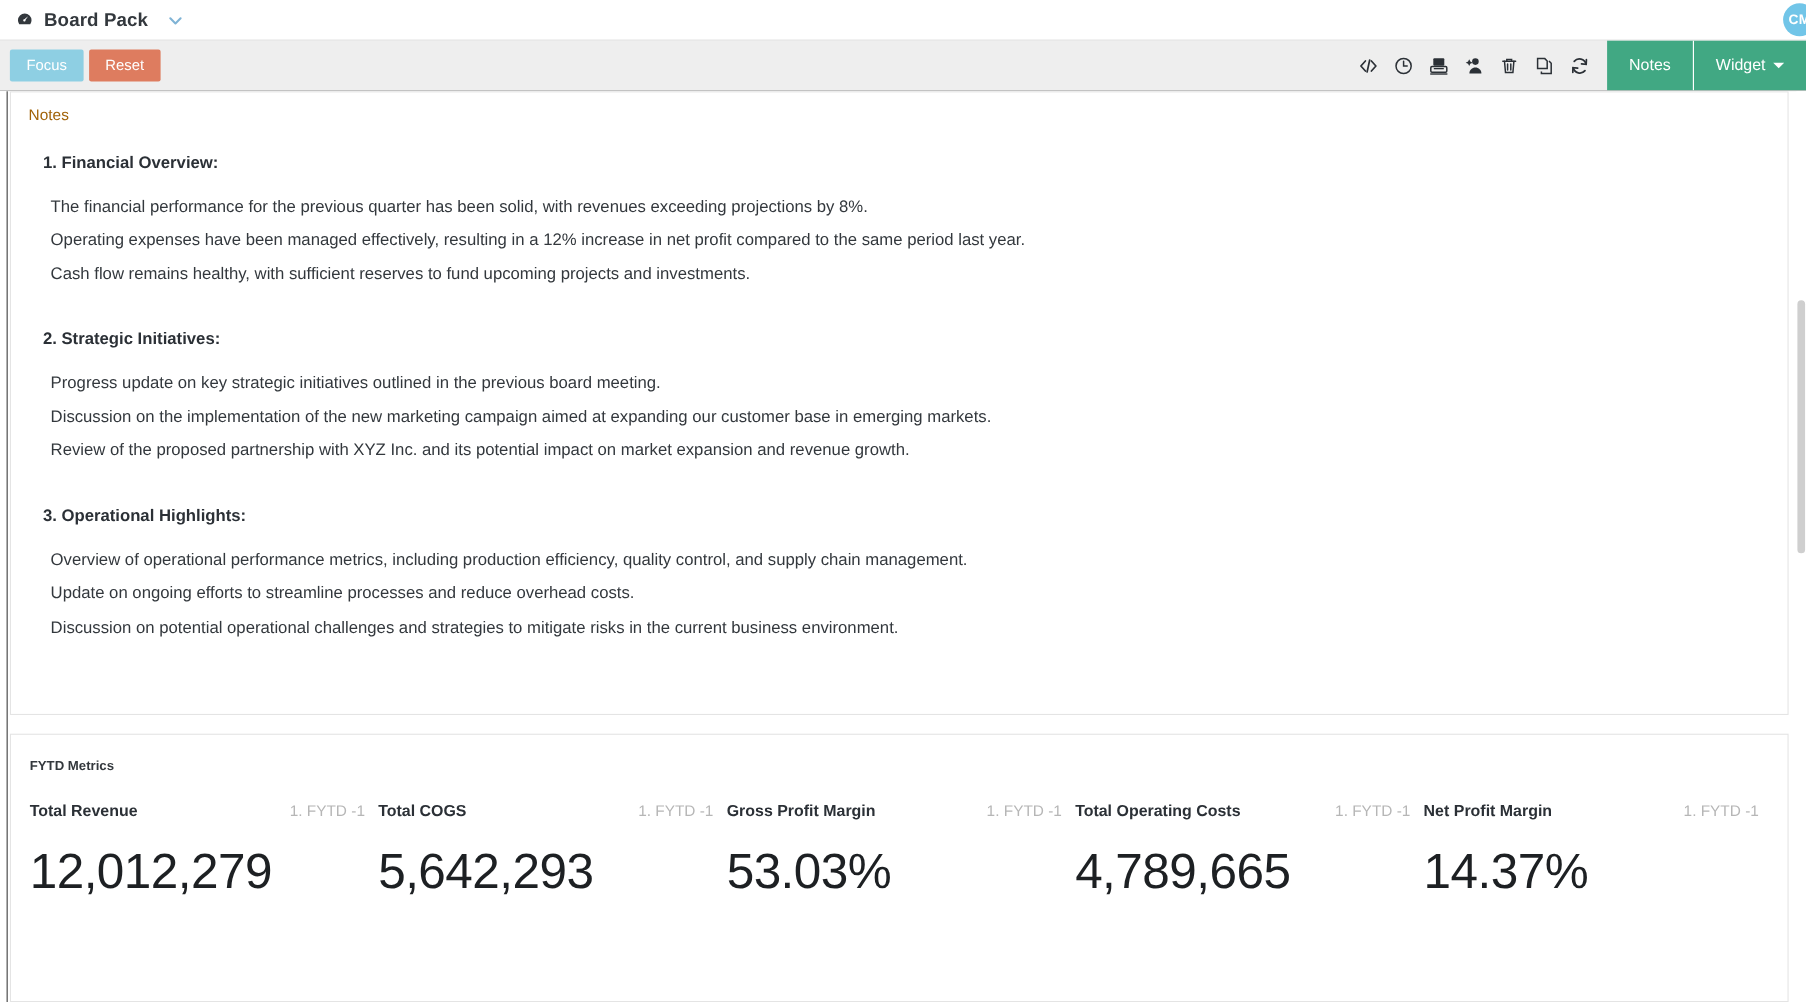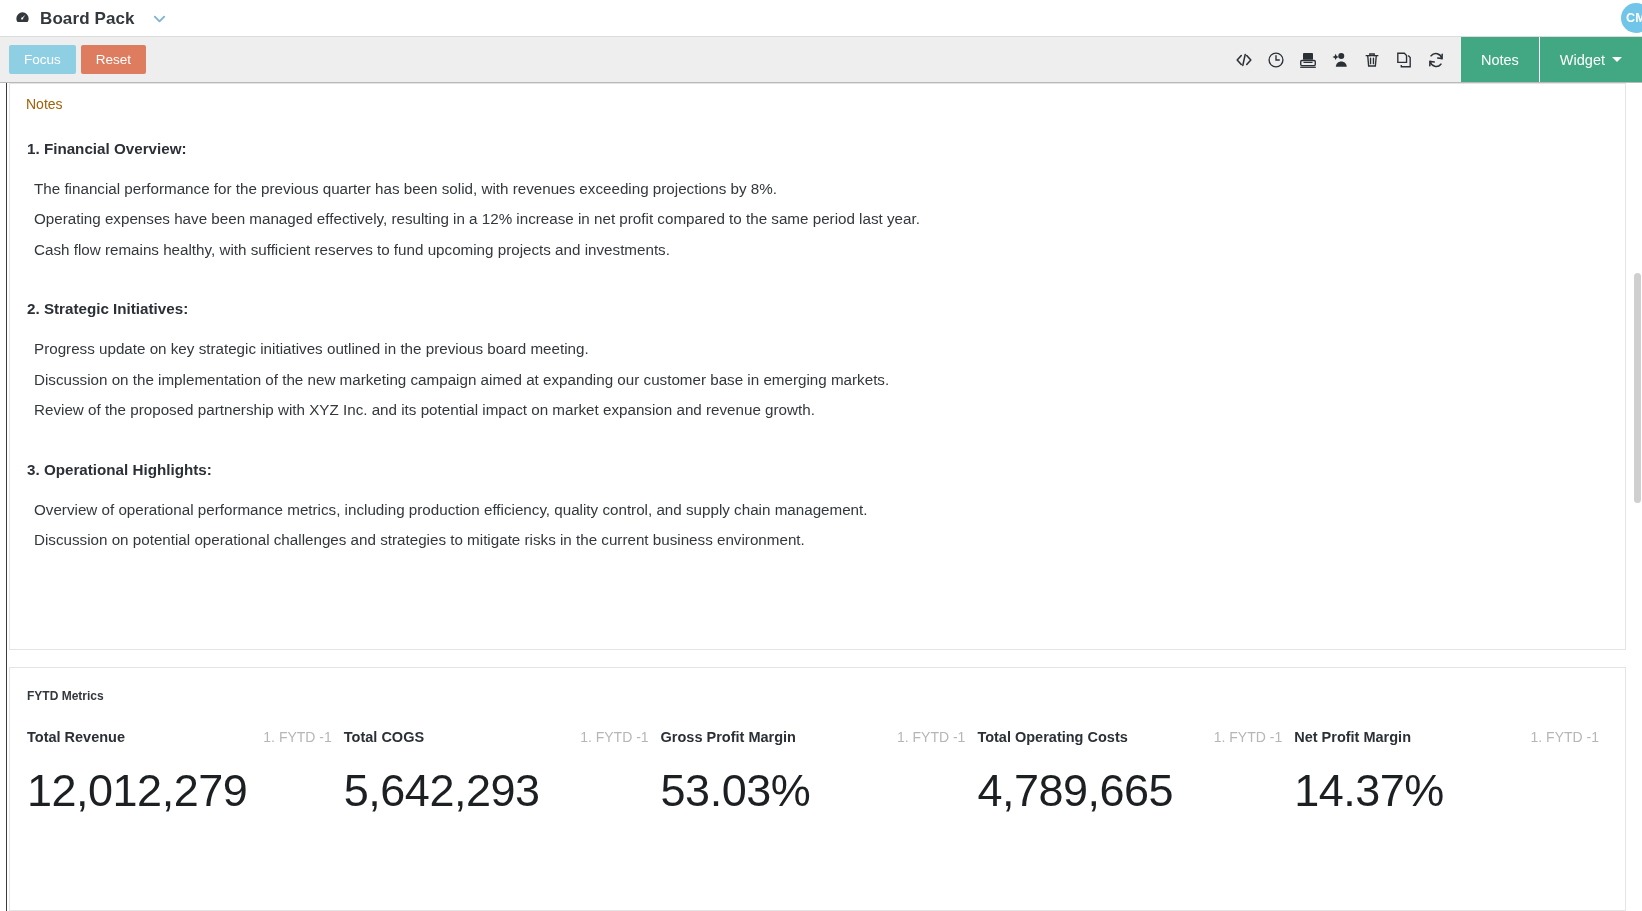--- a/index.html
+++ b/index.html
@@ -217,21 +217,21 @@
     color: #2b3036;
     margin: 0 0 22px 0;
   }
   .sec-head.gap { margin-top: 30px; }
   .sec-line {
     margin: 0 0 0 7px;
     padding-bottom: 11px;
     line-height: 1.28;
     color: #33383d;
   }
-  .sec-block { margin-bottom: 9px; }
+  .sec-block { margin-bottom: 9px; margin-left: 12px; }
 
   
   .metrics-title {
     font-size: 12px;
     font-weight: 600;
     color: #33383d;
     padding: 21px 0 0 17px;
   }
   .metrics-row {
     display: flex;
@@ -391,20 +391,21 @@
         <div class="sec-block">
           <div class="sec-head gap">2. Strategic Initiatives:</div>
           <div class="sec-line">Progress update on key strategic initiatives outlined in the previous board meeting.</div>
           <div class="sec-line">Discussion on the implementation of the new marketing campaign aimed at expanding our customer base in emerging markets.</div>
           <div class="sec-line">Review of the proposed partnership with XYZ Inc. and its potential impact on market expansion and revenue growth.</div>
         </div>
 
         <div class="sec-block">
           <div class="sec-head gap">3. Operational Highlights:</div>
           <div class="sec-line">Overview of operational performance metrics, including production efficiency, quality control, and supply chain management.</div>
+          <div class="sec-line">Update on ongoing efforts to streamline processes and reduce overhead costs.</div>
           <div class="sec-line">Discussion on potential operational challenges and strategies to mitigate risks in the current business environment.</div>
         </div>
 
       </div>
     </div>
 
     <div class="card card-metrics">
       <div class="metrics-title">FYTD Metrics</div>
 
       <div class="metrics-row">

